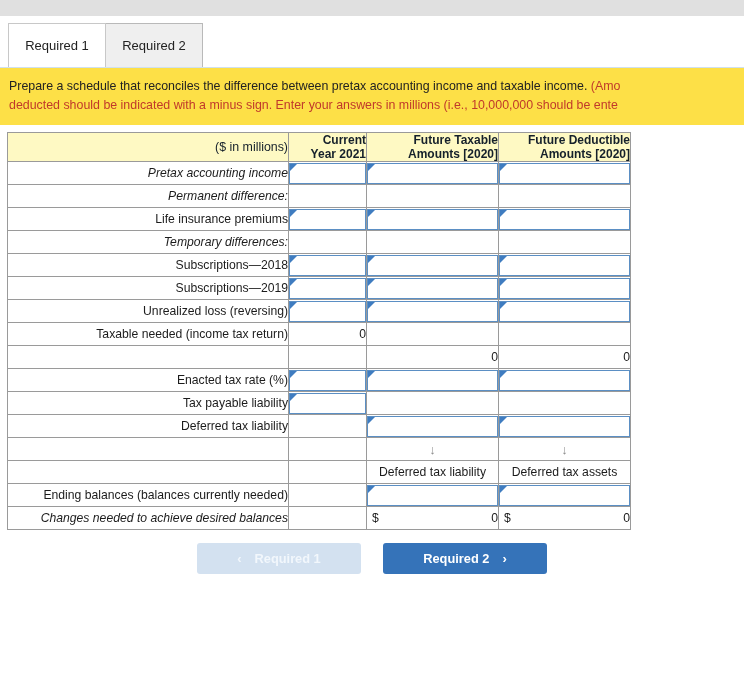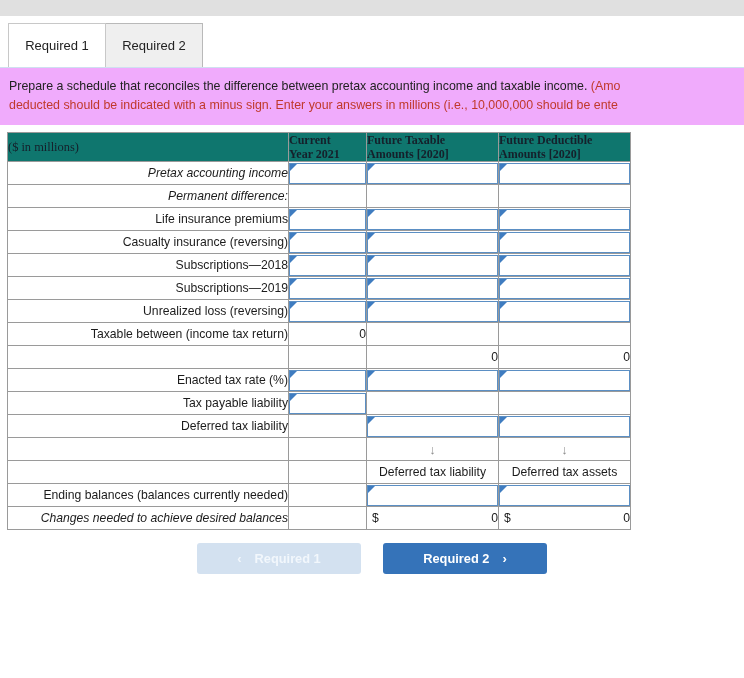--- a/index.html
+++ b/index.html
@@ -27,21 +27,21 @@
     border: 1px solid #b9b9b9;
     border-bottom: none;
     background: #efefef;
     position: relative; z-index: 1;
   }
   .tab.active { background: #ffffff; border-color: #c8c8c8; z-index: 3; }
   .tab + .tab { margin-left: -1px; }
 
   
   .banner {
-    background: #f0abfc;
+    background: #fde047;
     border-top: 1px solid #cfe0ef;
     padding: 9px 8px 10px 9px;
     font-size: 12.4px;
     line-height: 19px;
     color: #222;
     white-space: nowrap;
     overflow: hidden;
   }
   .banner .warn { color: #c0392b; }
 
@@ -59,29 +59,28 @@
     height: 23px;
     padding: 0;
     vertical-align: middle;
   }
   col.c-label { width: 281px; }
   col.c-cur   { width: 78px;  }
   col.c-ftx   { width: 132px; }
   col.c-fdd   { width: 132px; }
 
   thead th {
-    background: #0f766e;
+    background: #fef9c3;
     color: #15202b;
     font-weight: bold;
     font-size: 12px;
     line-height: 14px;
-    text-align: left;
+    text-align: right;
     height: 36px;
     border: 1px solid #7f7f7f;
-    font-family: Liberation Serif, serif;
   }
   thead th.h-label { font-weight: normal; font-size: 12.4px; }
 
   td.label { padding-left: 4px; text-align: right; white-space: nowrap; }
   td.label.ital { font-style: italic; }
   td.label.ind  { padding-left: 18px; margin-top: 16px; }
 
   td.num { text-align: right; padding-right: 5px; position: relative; }
   td.center { text-align: center; }
 
@@ -197,30 +196,24 @@
               <span class="cellinput"></span>
             </td>
             <td class="hasinput">
               <span class="cellinput"></span>
             </td>
             <td class="hasinput">
               <span class="cellinput"></span>
             </td>
           </tr>
           <tr>
-            <td class="label ind">Casualty insurance (reversing)</td>
-            <td class="hasinput">
-              <span class="cellinput"></span>
-            </td>
-            <td class="hasinput">
-              <span class="cellinput"></span>
-            </td>
-            <td class="hasinput">
-              <span class="cellinput"></span>
-            </td>
+            <td class="label ital">Temporary differences:</td>
+            <td class="blank"></td>
+            <td class="blank"></td>
+            <td class="blank"></td>
           </tr>
           <tr>
             <td class="label ind">Subscriptions—2018</td>
             <td class="hasinput">
               <span class="cellinput"></span>
             </td>
             <td class="hasinput">
               <span class="cellinput"></span>
             </td>
             <td class="hasinput">
@@ -245,21 +238,21 @@
               <span class="cellinput"></span>
             </td>
             <td class="hasinput">
               <span class="cellinput"></span>
             </td>
             <td class="hasinput">
               <span class="cellinput"></span>
             </td>
           </tr>
           <tr>
-            <td class="label">Taxable between (income tax return)</td>
+            <td class="label">Taxable needed (income tax return)</td>
             <td class="num topline">0</td>
             <td class="blank"></td>
             <td class="blank"></td>
           </tr>
           <tr>
             <td class="label"></td>
             <td class="blank"></td>
             <td class="num topline">0</td>
             <td class="num topline">0</td>
           </tr>

